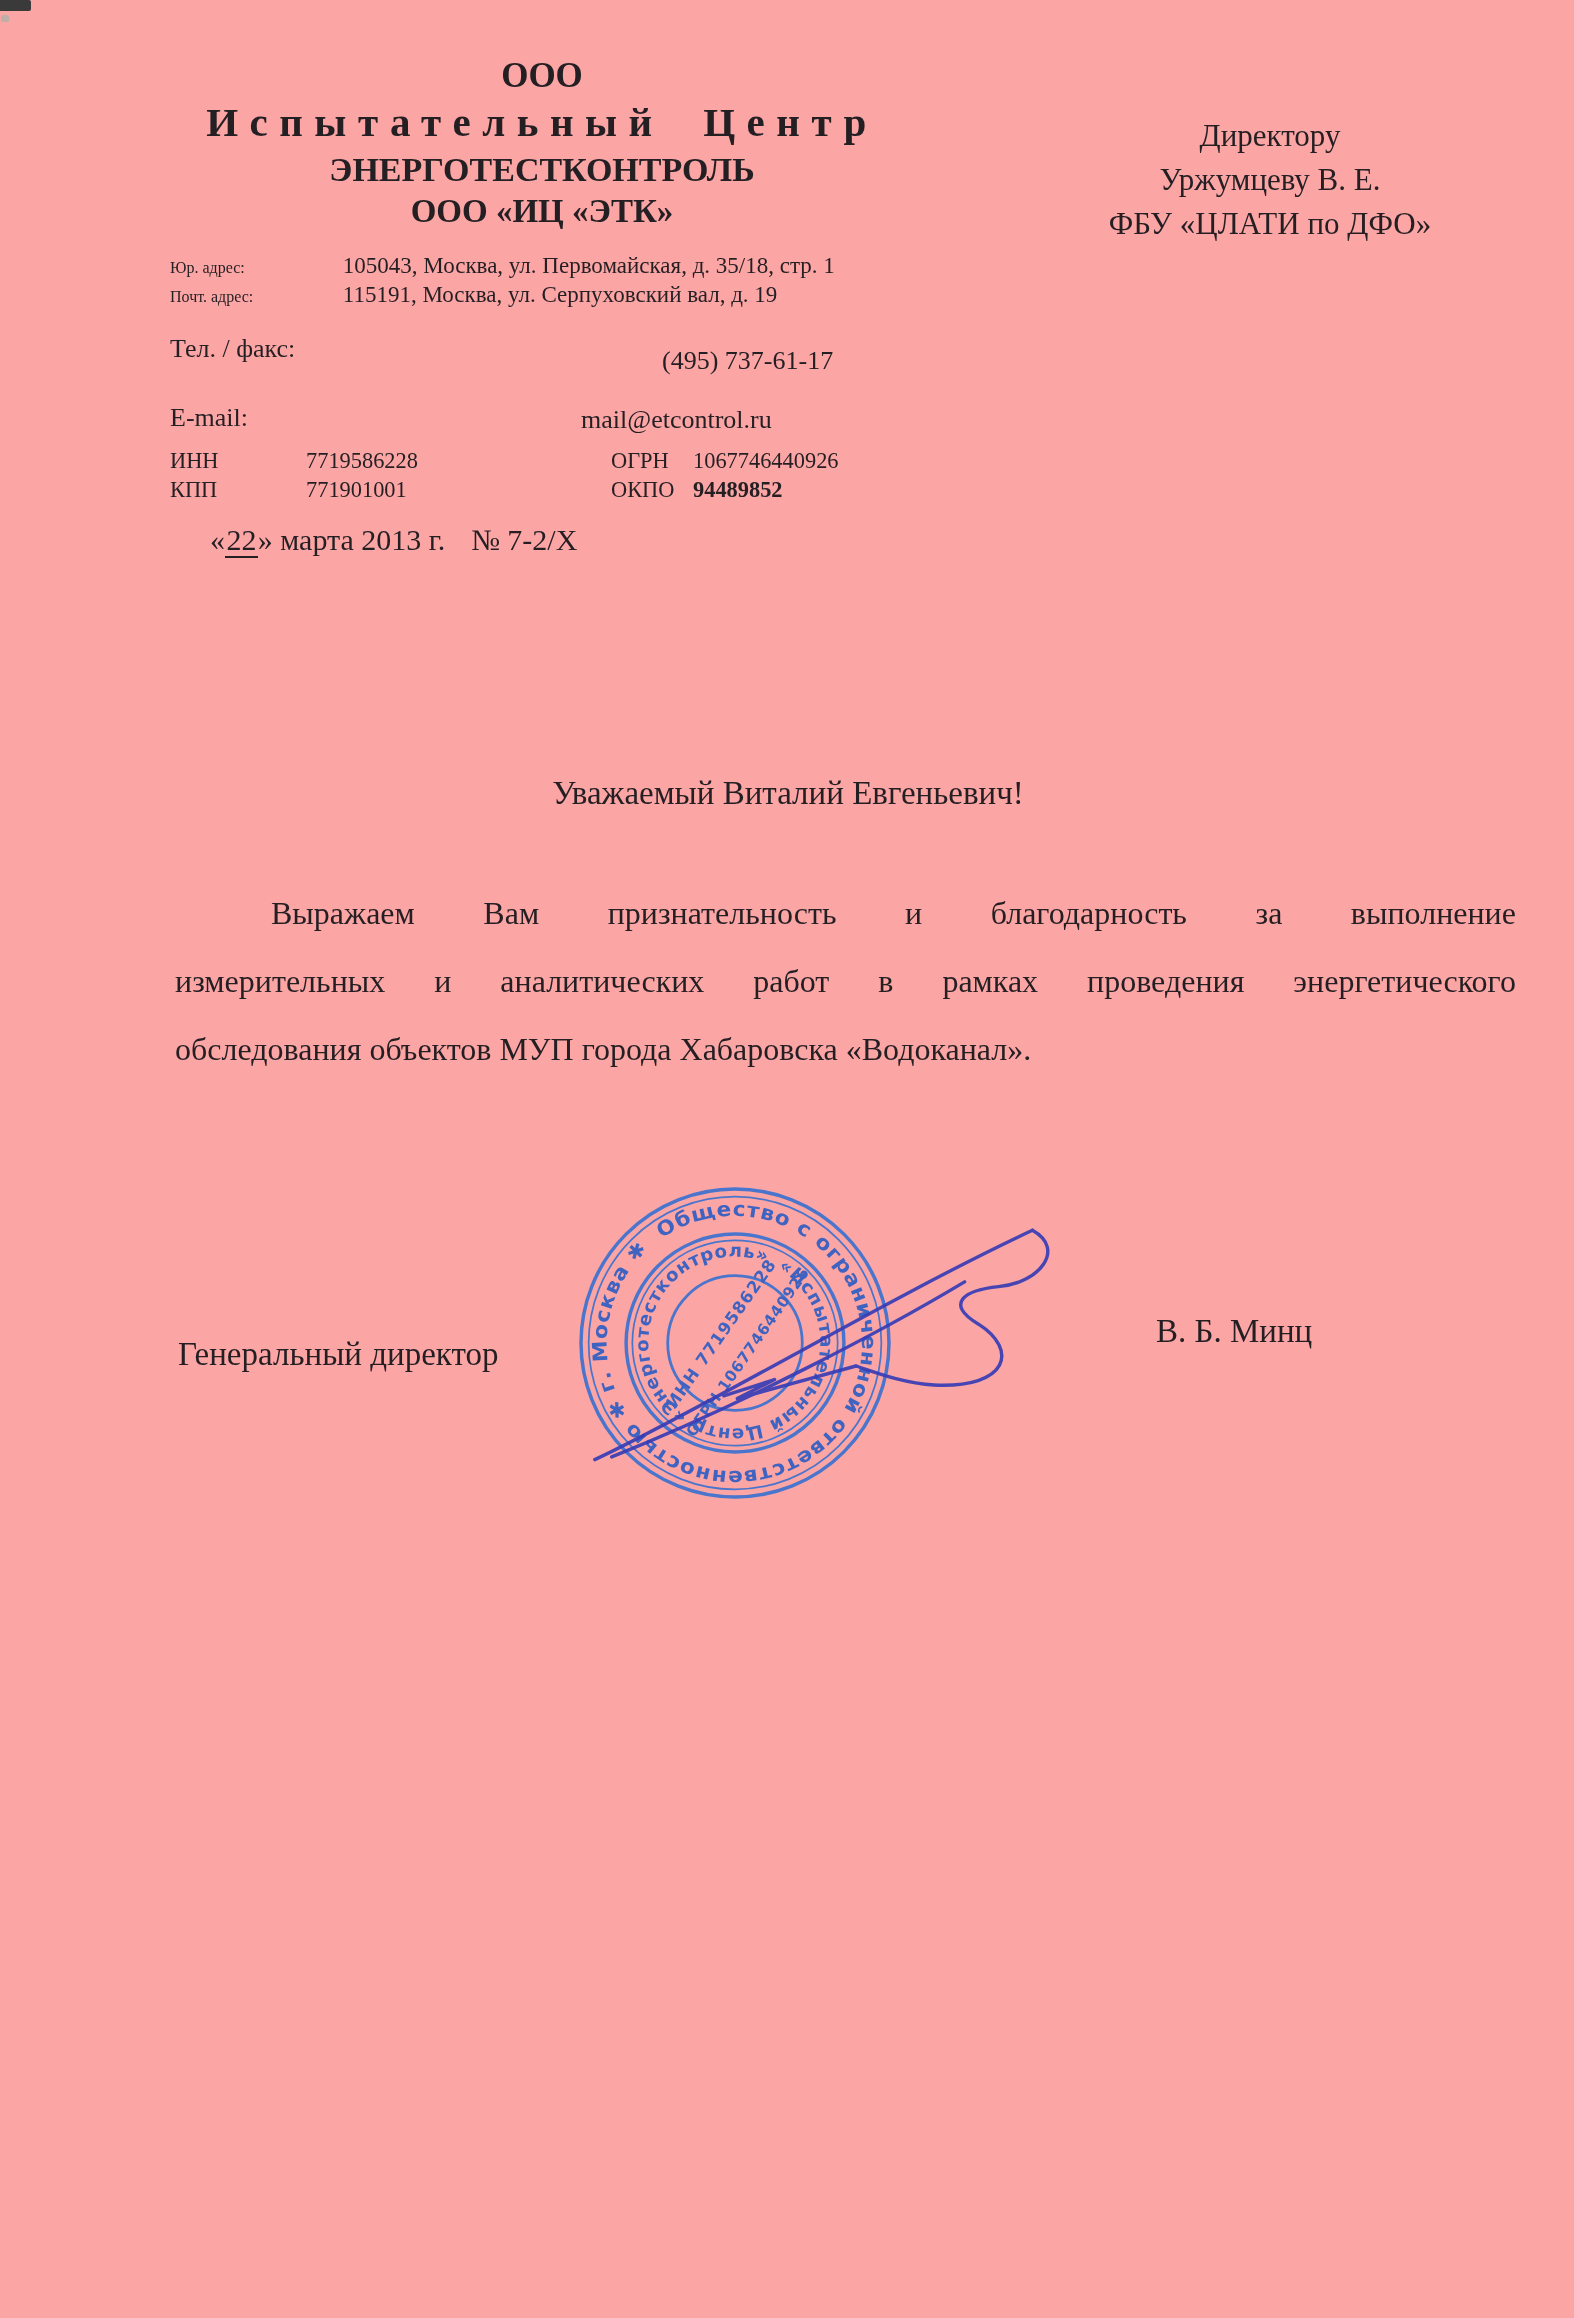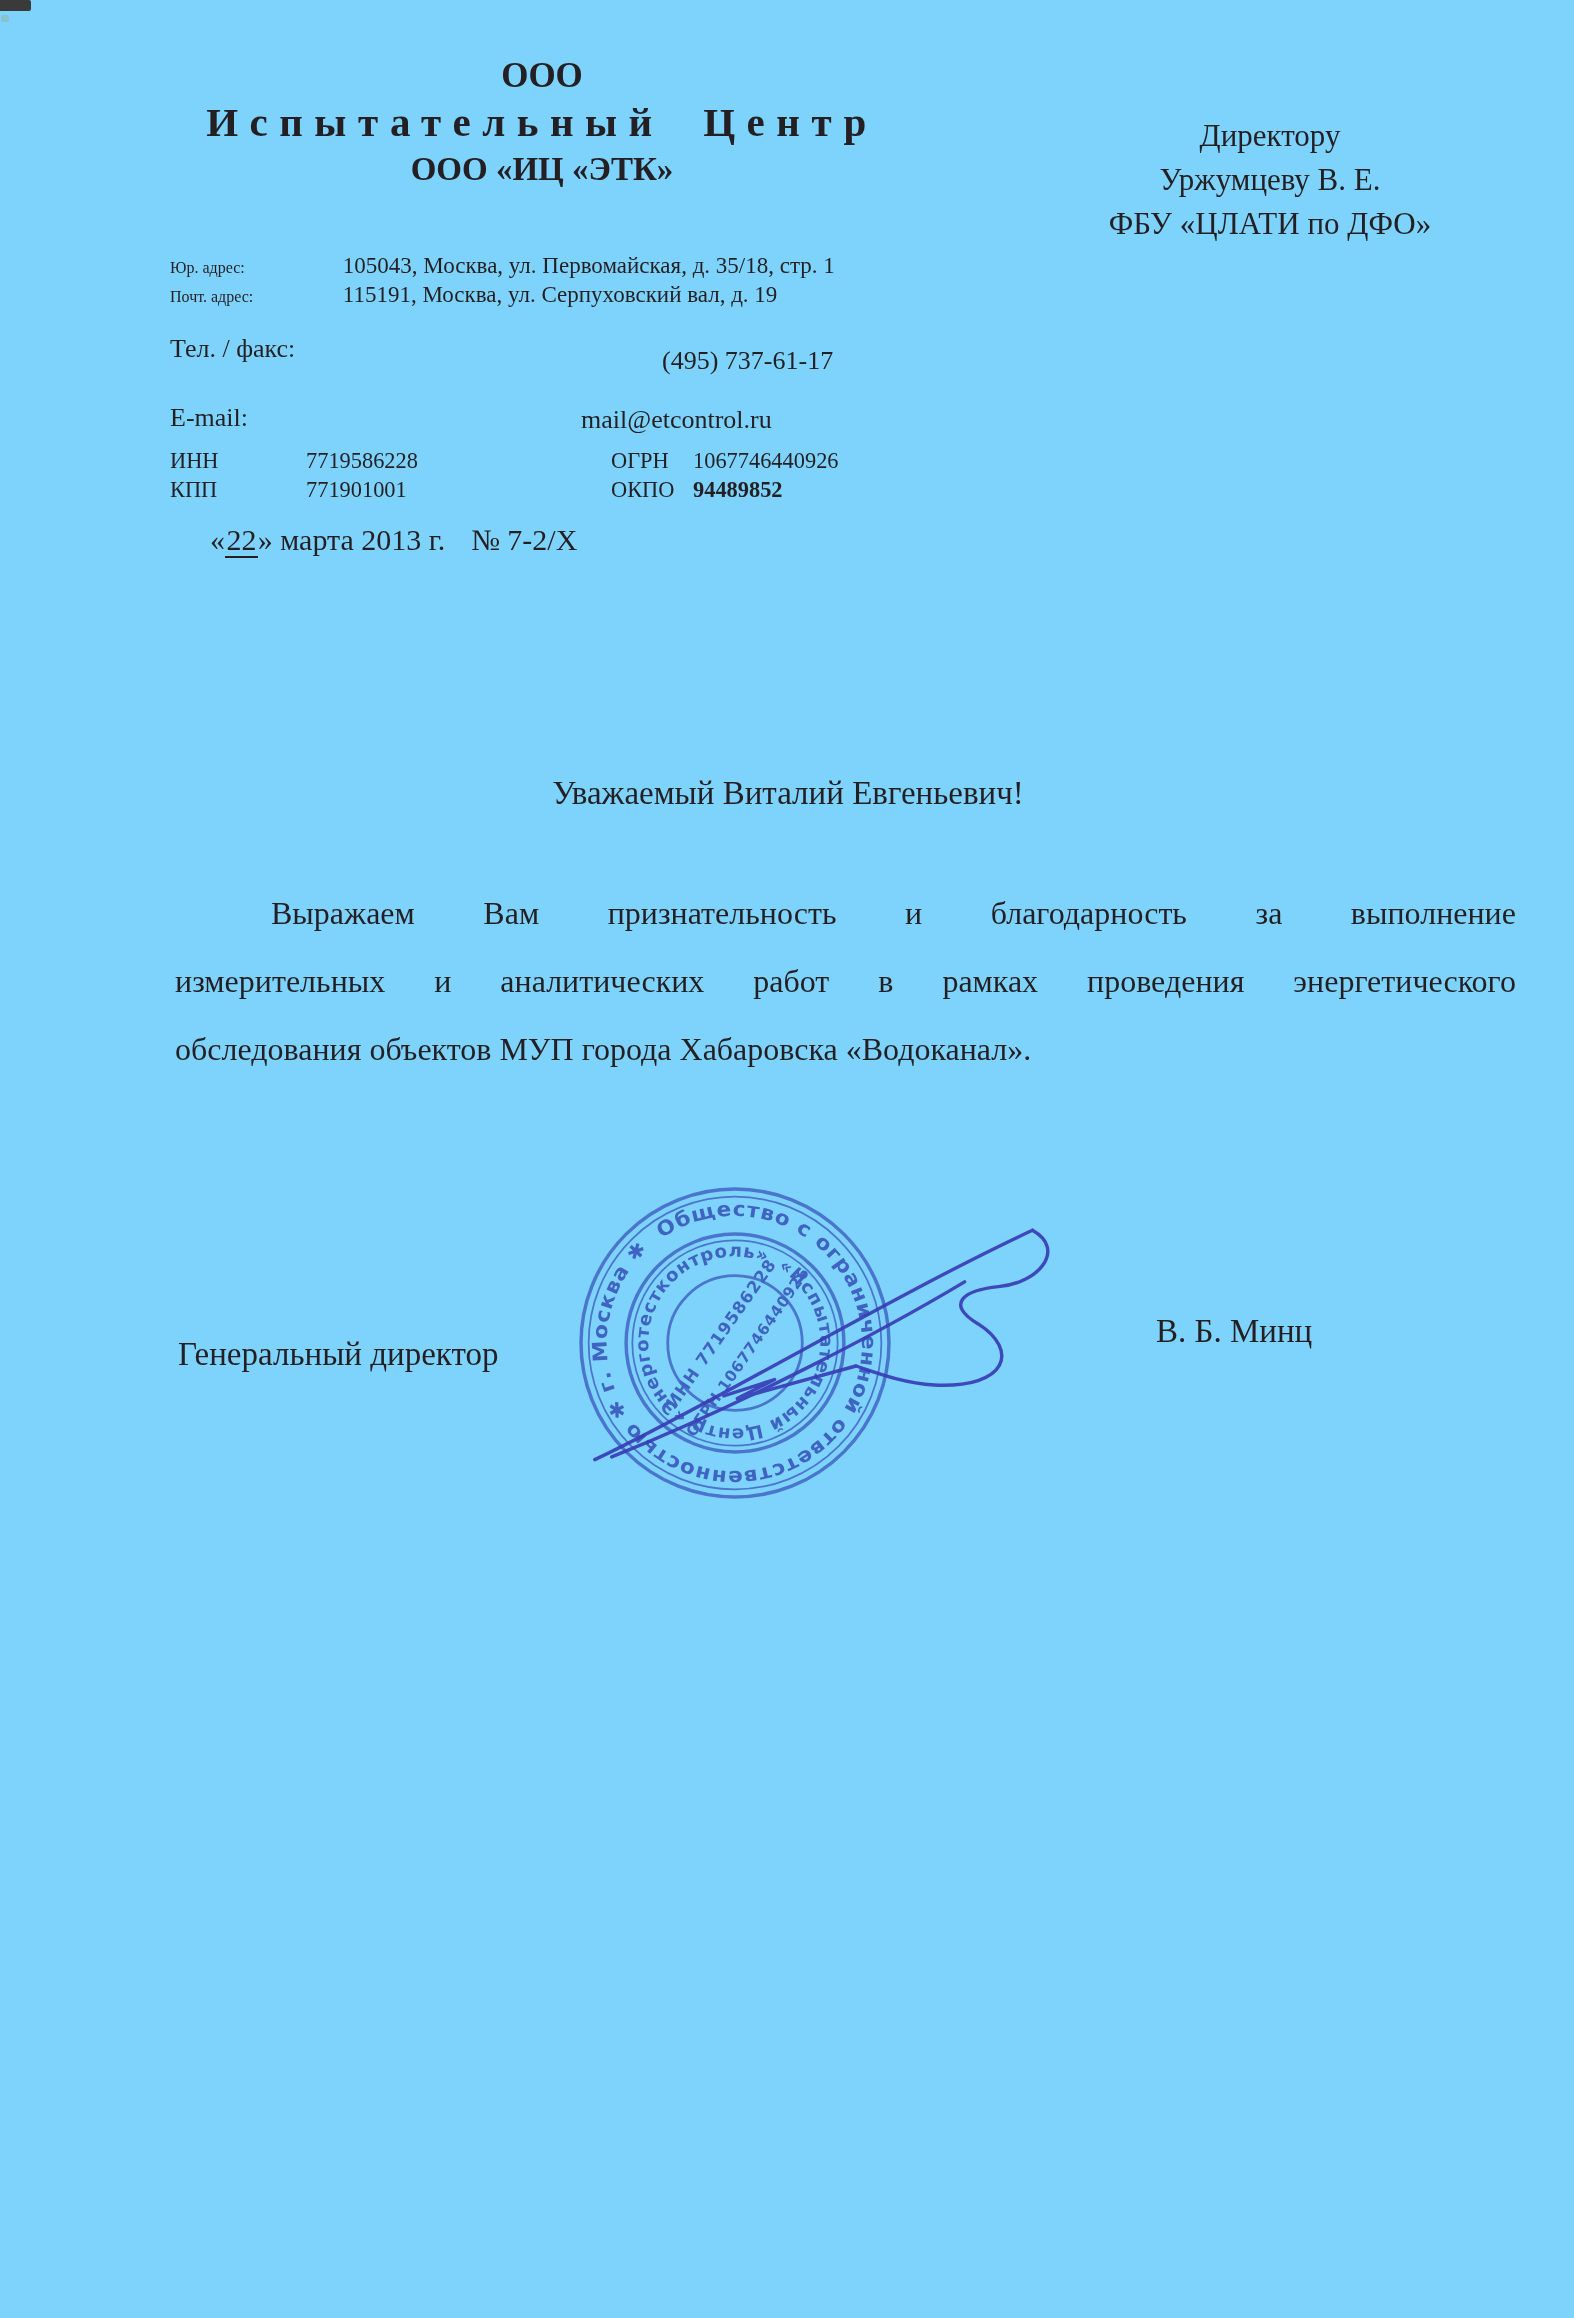--- a/index.html
+++ b/index.html
@@ -1,19 +1,19 @@
 <!DOCTYPE html>
 <html style="font-size:11px"><head>
 <meta charset="utf-8">
 <style>
   html,body{margin:0;padding:0;background:#ffffff;}
   .page{
     position:relative;
     width:1574px;height:2319px;
-    background:#7dd3fc;
+    background:#fca5a5;
     font-family:"Liberation Serif","DejaVu Serif",serif;
     color:#241f23;
     overflow:hidden;
   }
   .abs{position:absolute;}
 
   
   .org-block{left:155px;top:57px;width:774px;text-align:center;}
   .org-l1{font-size:35px;font-weight:bold;line-height:1.1;}
   .org-l2{font-size:41px;font-weight:bold;letter-spacing:11.5px;word-spacing:17.7px;line-height:1.3;white-space:nowrap;}
@@ -58,20 +58,21 @@
 <body>
 
 <div class="page">
 
   <div class="abs corner-mark"></div>
   <div class="abs corner-speck"></div>
 
   <div class="abs org-block">
     <div class="org-l1">ООО</div>
     <div class="org-l2">Испытательный Центр</div>
+    <div class="org-l3">ЭНЕРГОТЕСТКОНТРОЛЬ</div>
     <div class="org-l4">ООО «ИЦ «ЭТК»</div>
   </div>
 
   <div class="abs addressee">
     <div>Директору</div>
     <div>Уржумцеву В. Е.</div>
     <div>ФБУ «ЦЛАТИ по ДФО»</div>
   </div>
 
   <div class="abs row-addr" style="left:170px;top:253px;">

